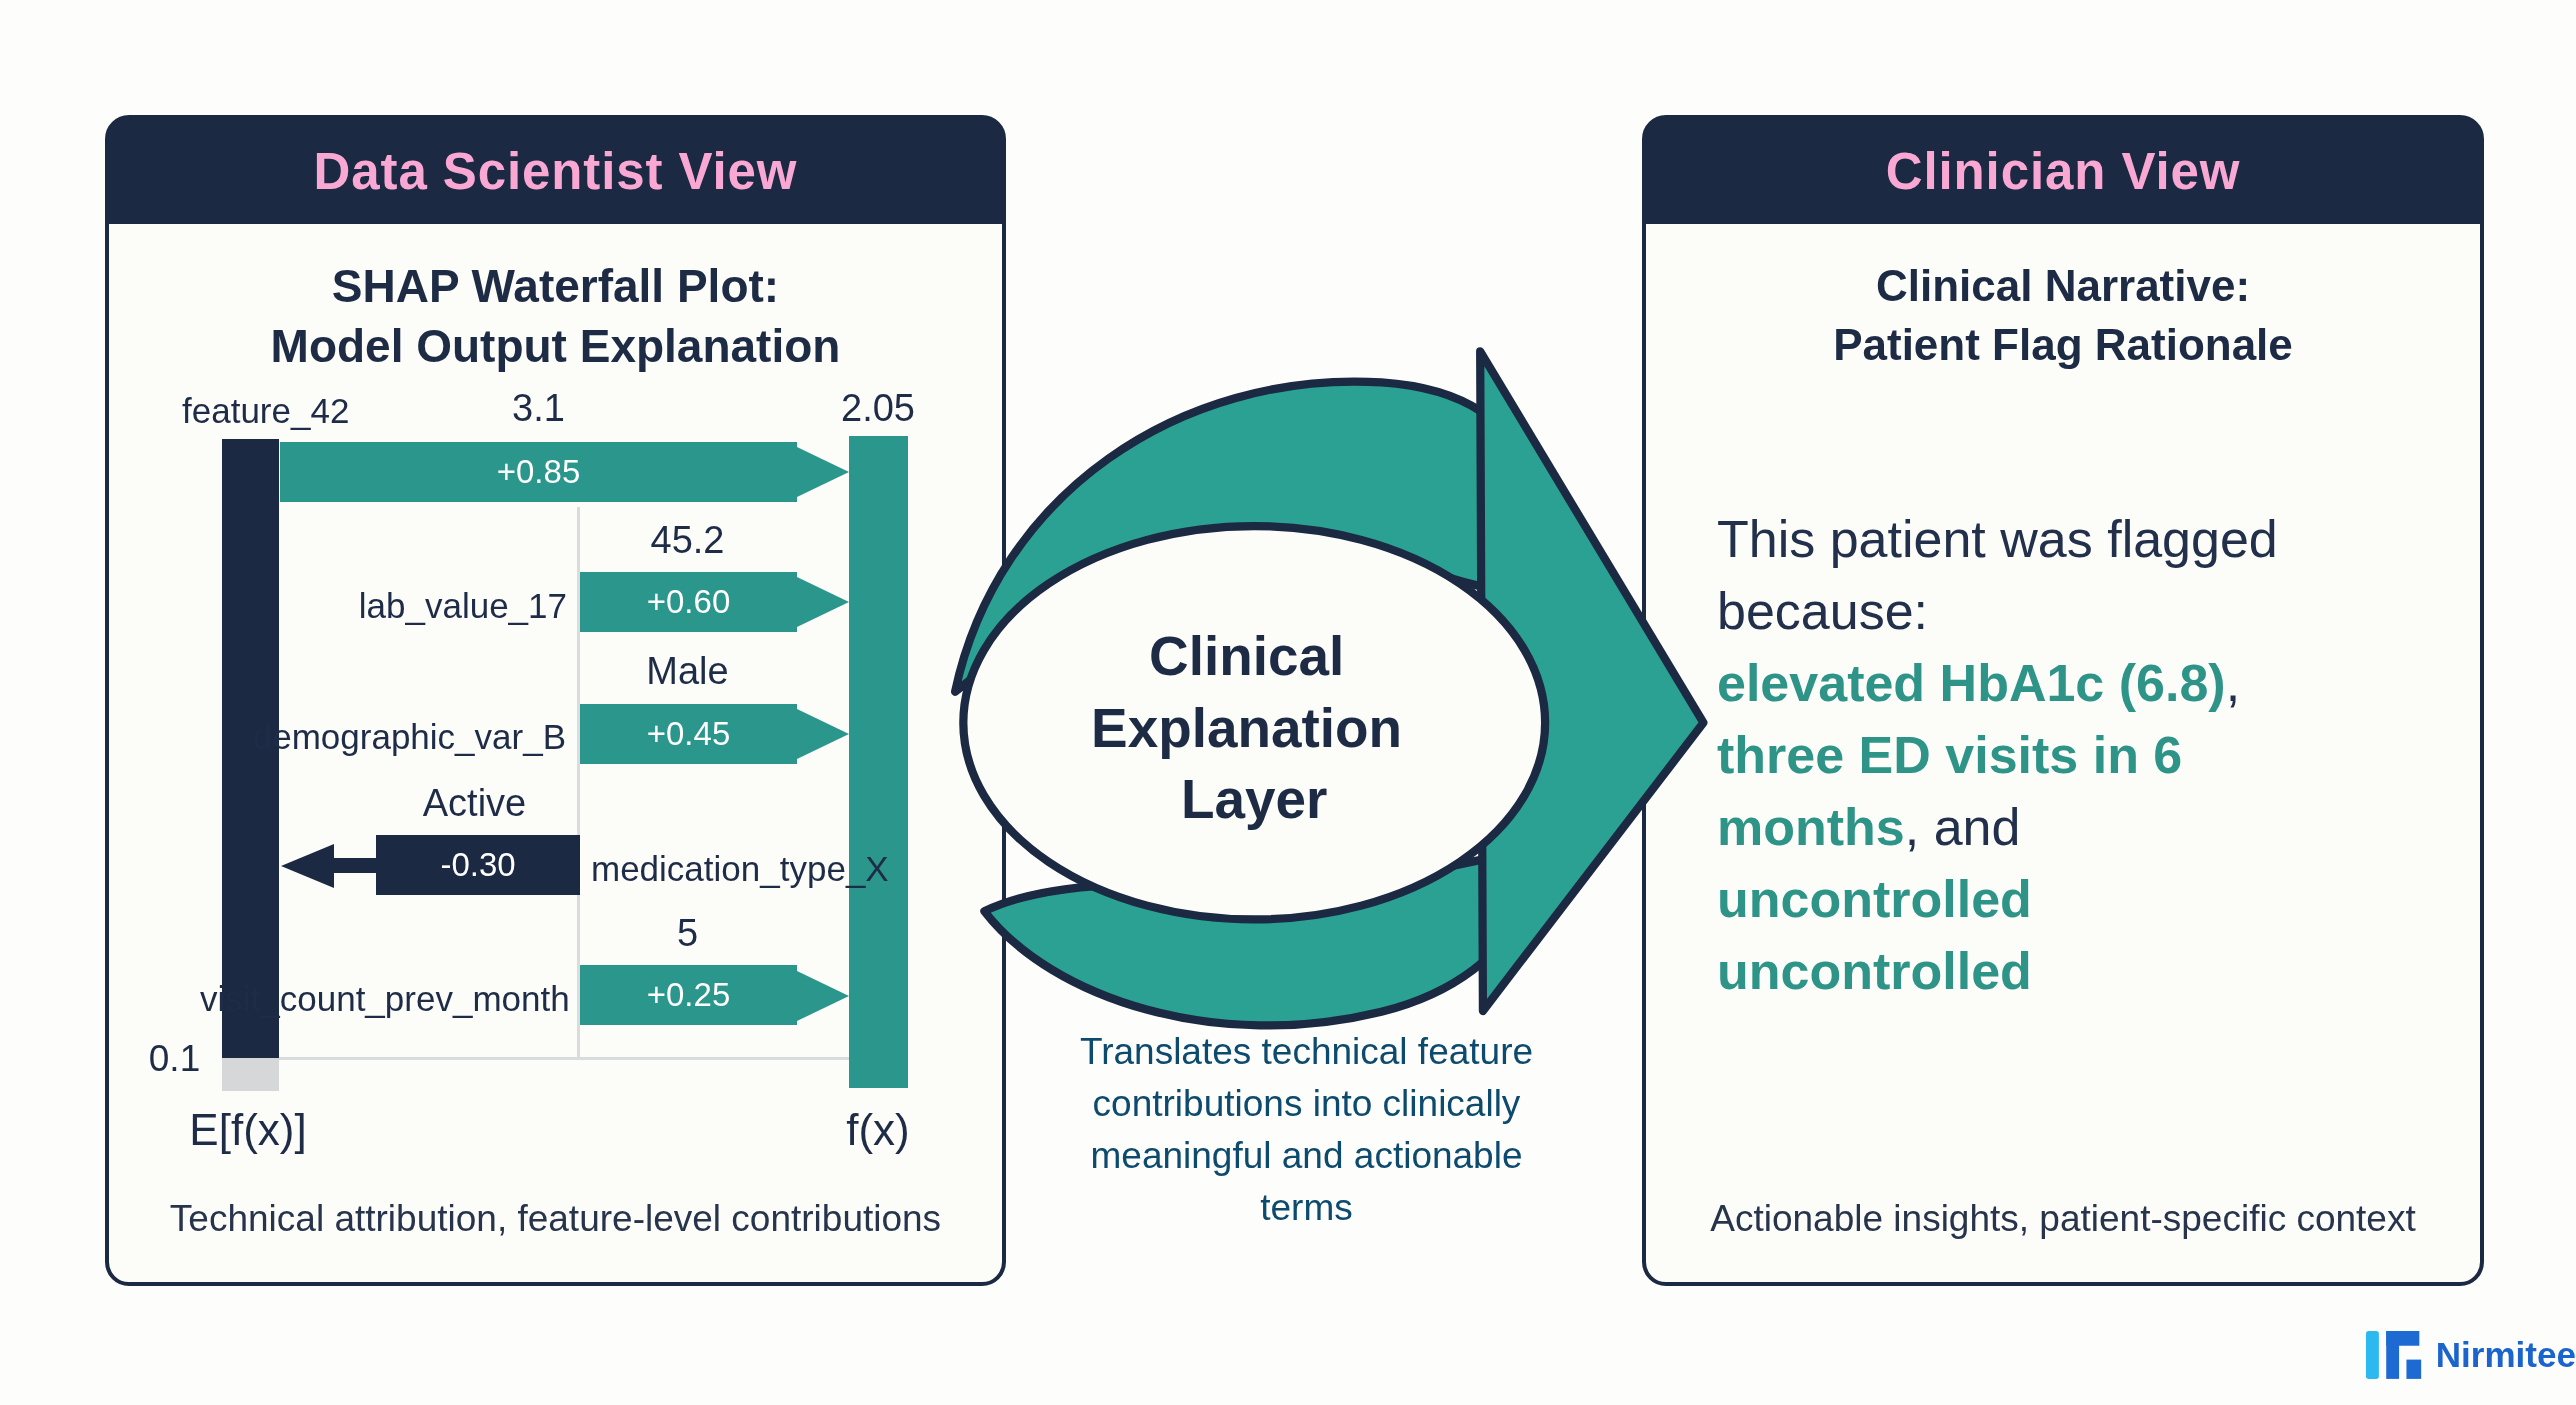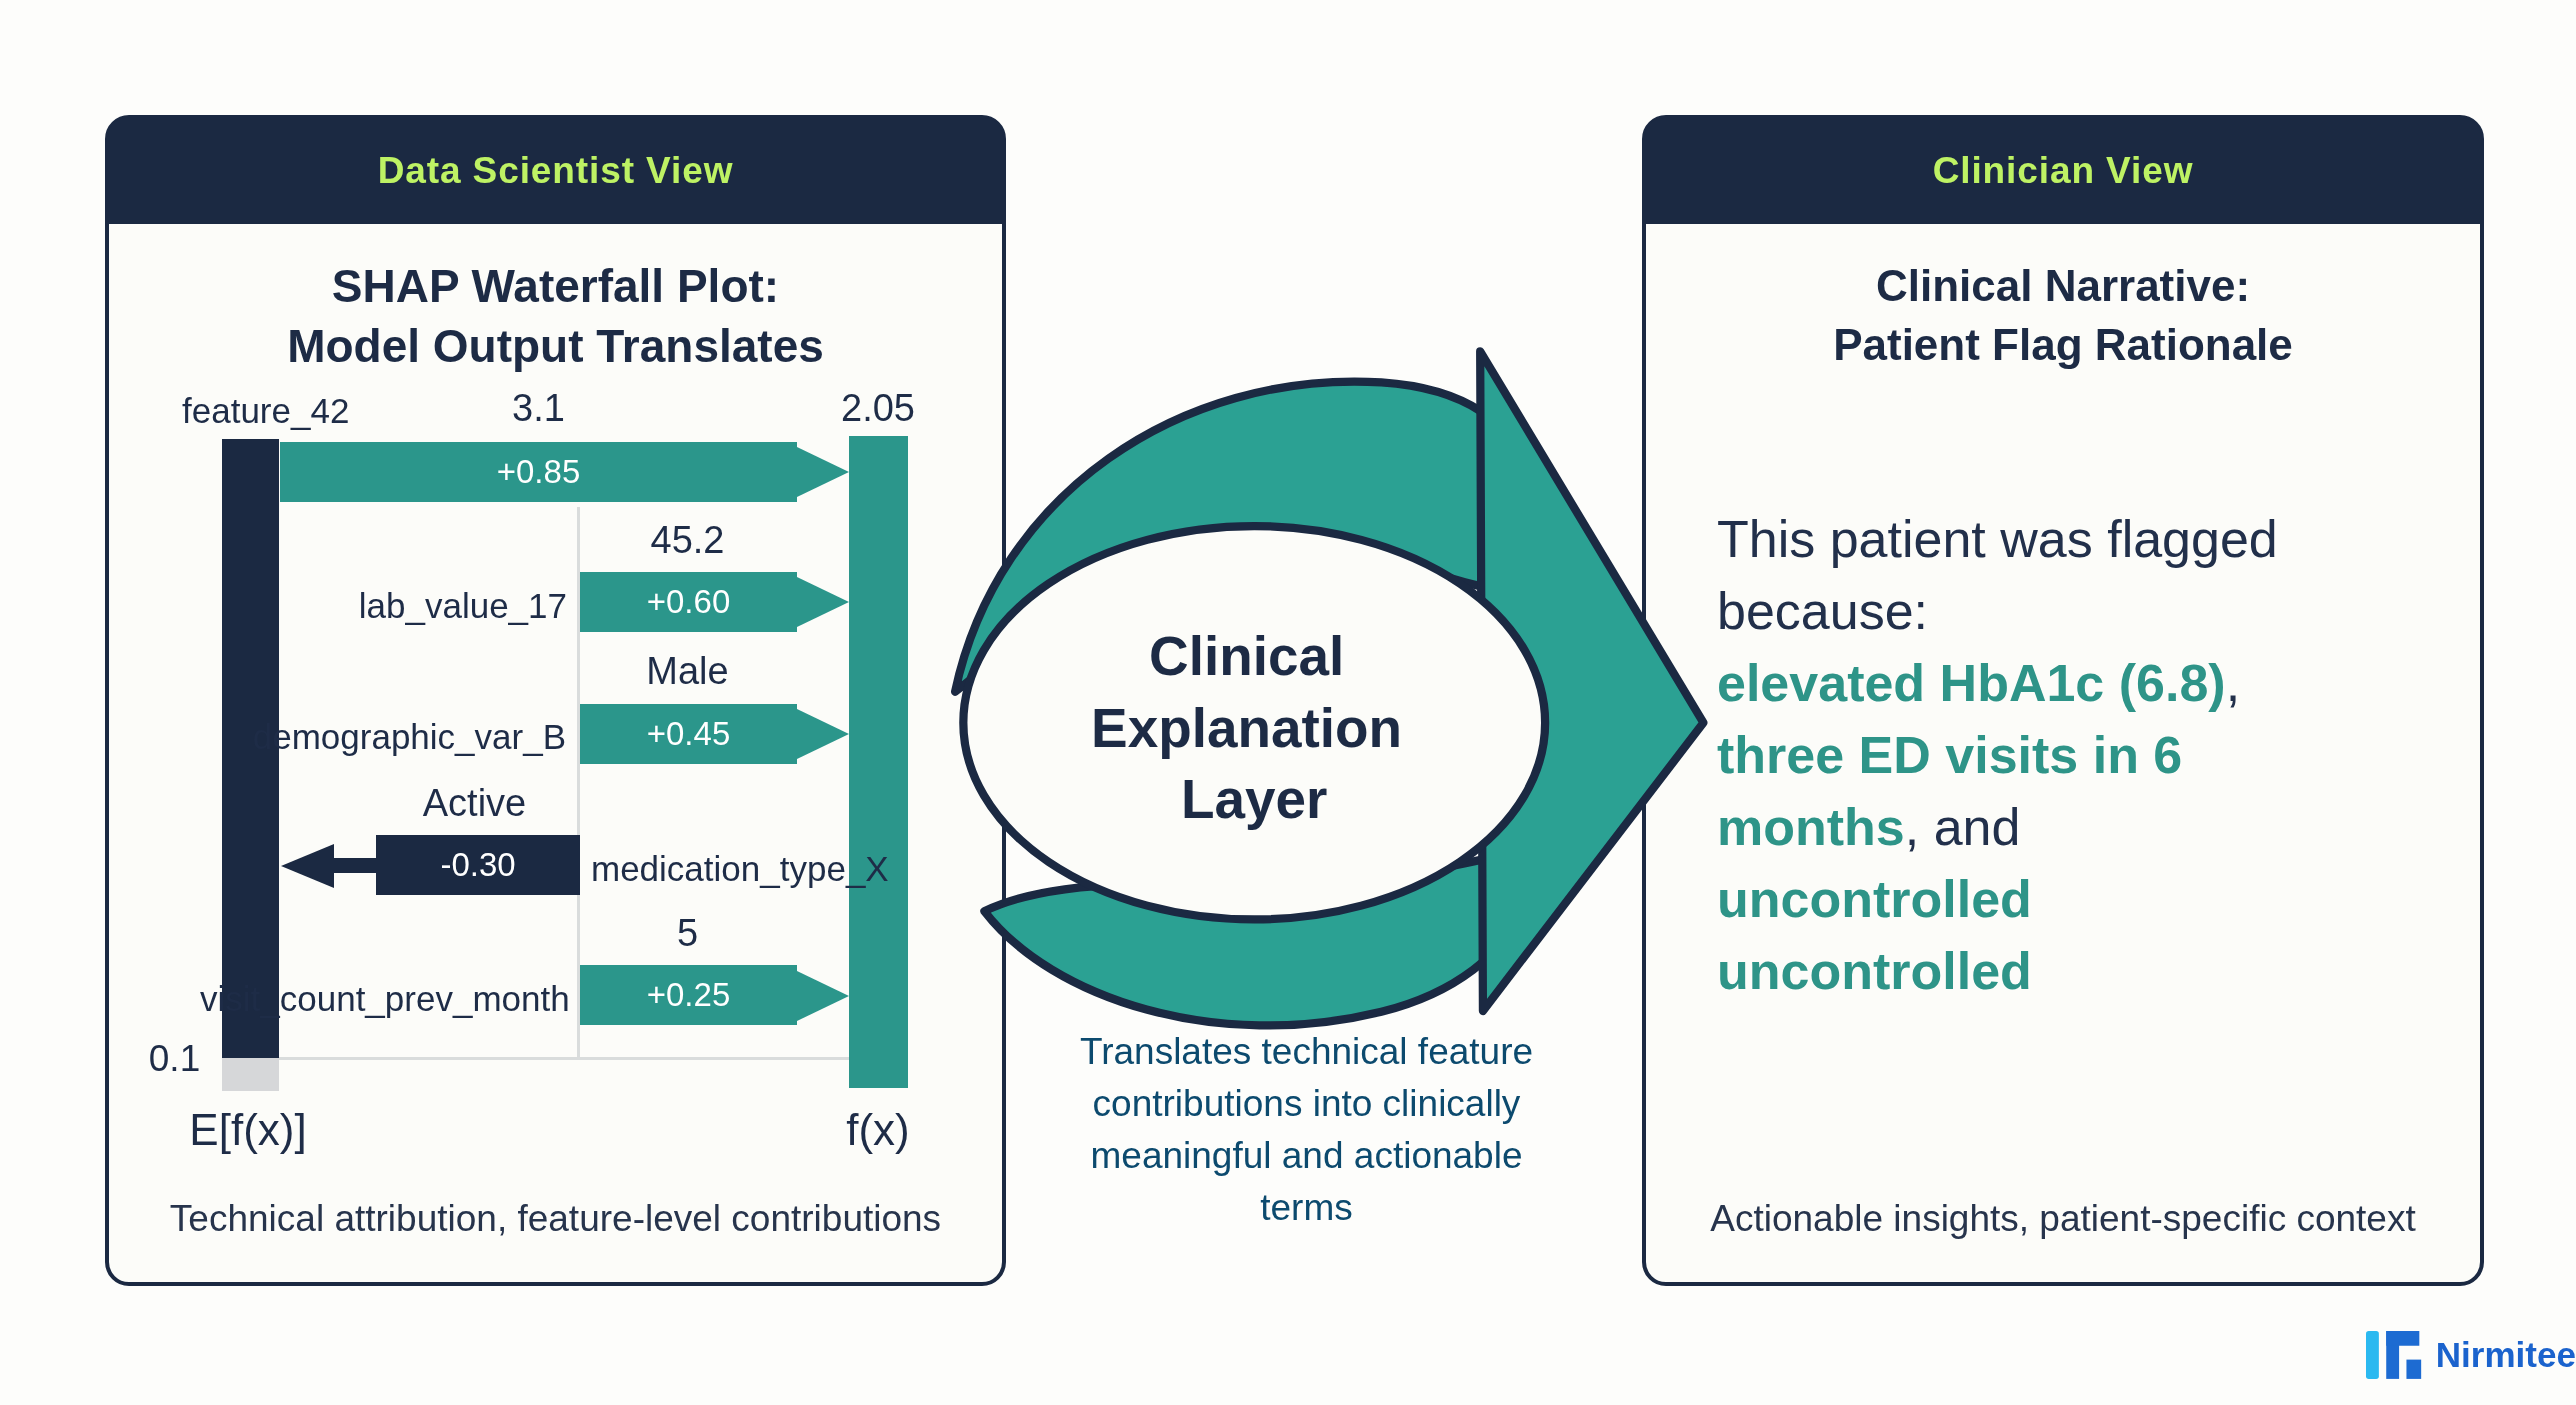--- a/index.html
+++ b/index.html
@@ -22,22 +22,22 @@
     border-radius:24px;
     z-index:1;
   }
   .panel-header {
     position:absolute;
     left:-0.9px; top:-0.9px; right:-0.9px;
     height:106px;
     background:#1b2942;
     border-radius:18.3px 18.3px 0 0;
     display:flex; align-items:center; justify-content:center;
-    color:#bef264;
-    font-size:37px; font-weight:bold; letter-spacing:0.9px;
+    color:#f9a8d4;
+    font-size:51px; font-weight:bold; letter-spacing:0.9px;
   }
   .panel-title {
     position:absolute;
     left:0; right:0;
     text-align:center;
     font-weight:bold;
     color:#1d2b45;
     font-size:46px;
     line-height:60px;
   }
@@ -130,21 +130,21 @@
 </head>
 <body>
 
 <div class="panel" style="left:105px; width:901px;">
   <div class="panel-header">
     <span>Data Scientist View</span>
   </div>
 
   <div class="panel-title" style="top:137px;">
     <div>SHAP Waterfall Plot:</div>
-    <div>Model Output Translates</div>
+    <div>Model Output Explanation</div>
   </div>
 
   <div class="wf-lbl" style="left:73px; top:272px;">feature_42</div>
   <div class="wf-val" style="left:338px; top:268px; width:183px;">3.1</div>
   <div class="wf-val" style="left:696px; top:268px; width:146px;">2.05</div>
 
   <div class="wf-line" style="left:468px; top:388px; width:2.7px; height:552px;"></div>
   <div class="wf-line" style="left:113px; top:938px; width:628px; height:2.7px;"></div>
 
   <div class="wf-col" style="left:113px; top:320px; width:57px; height:619px; background:#1b2942;"></div>

